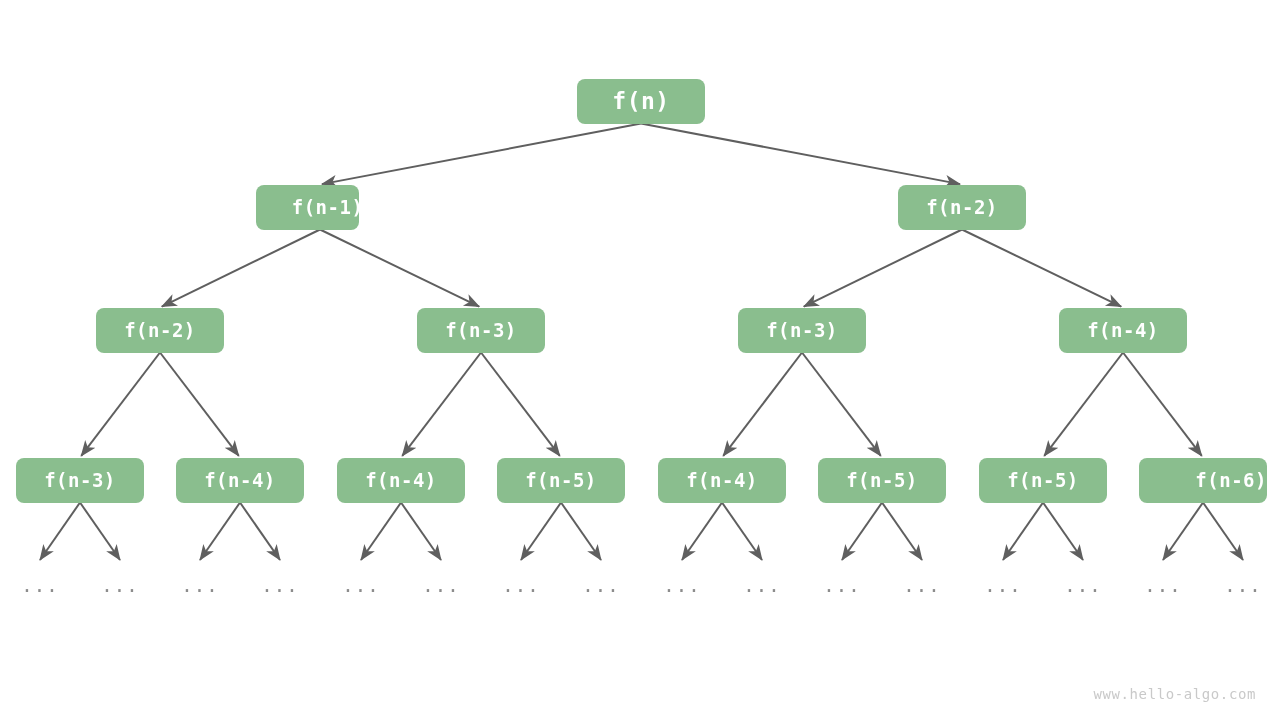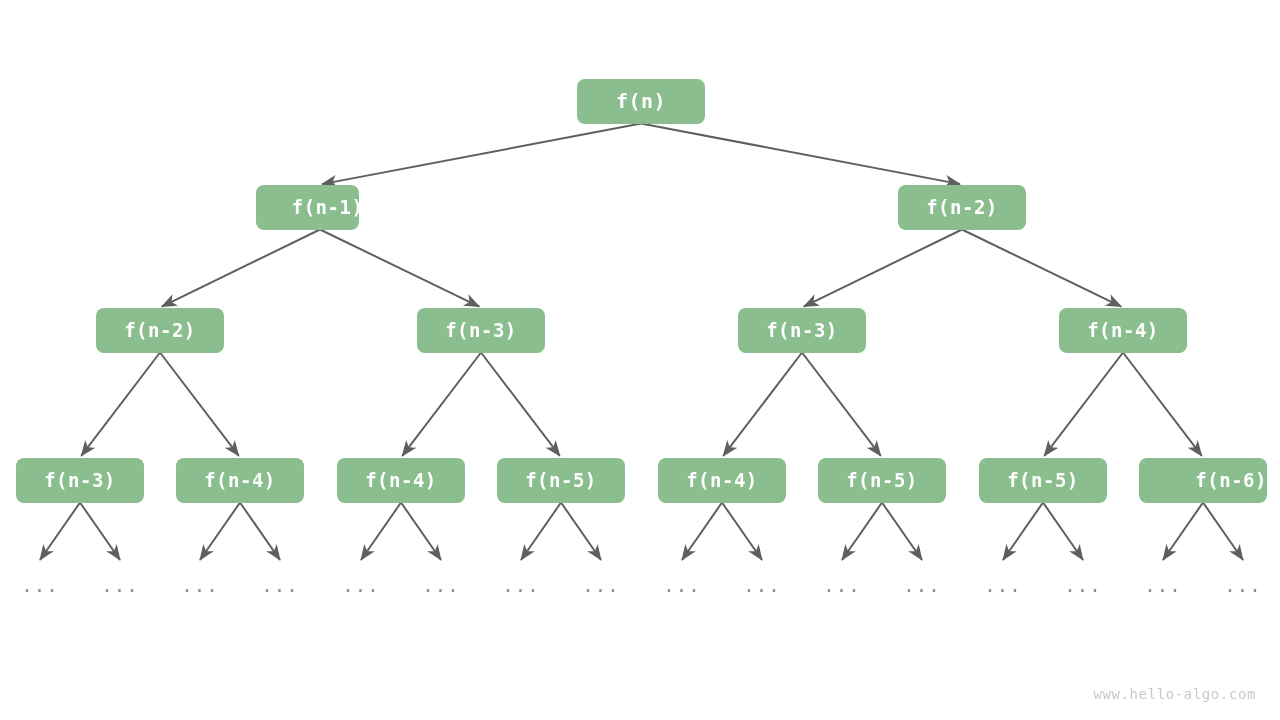--- a/index.html
+++ b/index.html
@@ -102,21 +102,21 @@
         <line x1="882" y1="502.5" x2="842" y2="560" stroke="#5f5f5f" stroke-width="2" marker-end="url(#arrowhead)"></line>
         <line x1="882" y1="502.5" x2="922" y2="560" stroke="#5f5f5f" stroke-width="2" marker-end="url(#arrowhead)"></line>
         <line x1="1043" y1="502.5" x2="1003" y2="560" stroke="#5f5f5f" stroke-width="2" marker-end="url(#arrowhead)"></line>
         <line x1="1043" y1="502.5" x2="1083" y2="560" stroke="#5f5f5f" stroke-width="2" marker-end="url(#arrowhead)"></line>
         <line x1="1203" y1="502.5" x2="1163" y2="560" stroke="#5f5f5f" stroke-width="2" marker-end="url(#arrowhead)"></line>
         <line x1="1203" y1="502.5" x2="1243" y2="560" stroke="#5f5f5f" stroke-width="2" marker-end="url(#arrowhead)"></line>
       </g>
   </svg>
 
   <div id="node-layer">
-      <div class="node" style="left: 577px; top: 78.5px; width: 128px; height: 45px; background: rgb(138, 190, 142); color: rgb(255, 255, 255); font-size: 20px;">
+      <div class="node" style="left: 577px; top: 78.5px; width: 128px; height: 45px; background: rgb(138, 190, 142); color: rgb(255, 255, 255); font-size: 23px;">
         <span class="node-label">f(n)</span>
       </div>
       <div class="node" style="left: 256px; top: 184.5px; width: 103px; height: 45px; background: rgb(138, 190, 142); color: rgb(255, 255, 255); font-size: 19px; padding-left: 40px;">
         <span class="node-label">f(n-1)</span>
       </div>
       <div class="node" style="left: 898px; top: 184.5px; width: 128px; height: 45px; background: rgb(138, 190, 142); color: rgb(255, 255, 255); font-size: 19px;">
         <span class="node-label">f(n-2)</span>
       </div>
       <div class="node" style="left: 96px; top: 307.5px; width: 128px; height: 45px; background: rgb(138, 190, 142); color: rgb(255, 255, 255); font-size: 19px;">
         <span class="node-label">f(n-2)</span>

